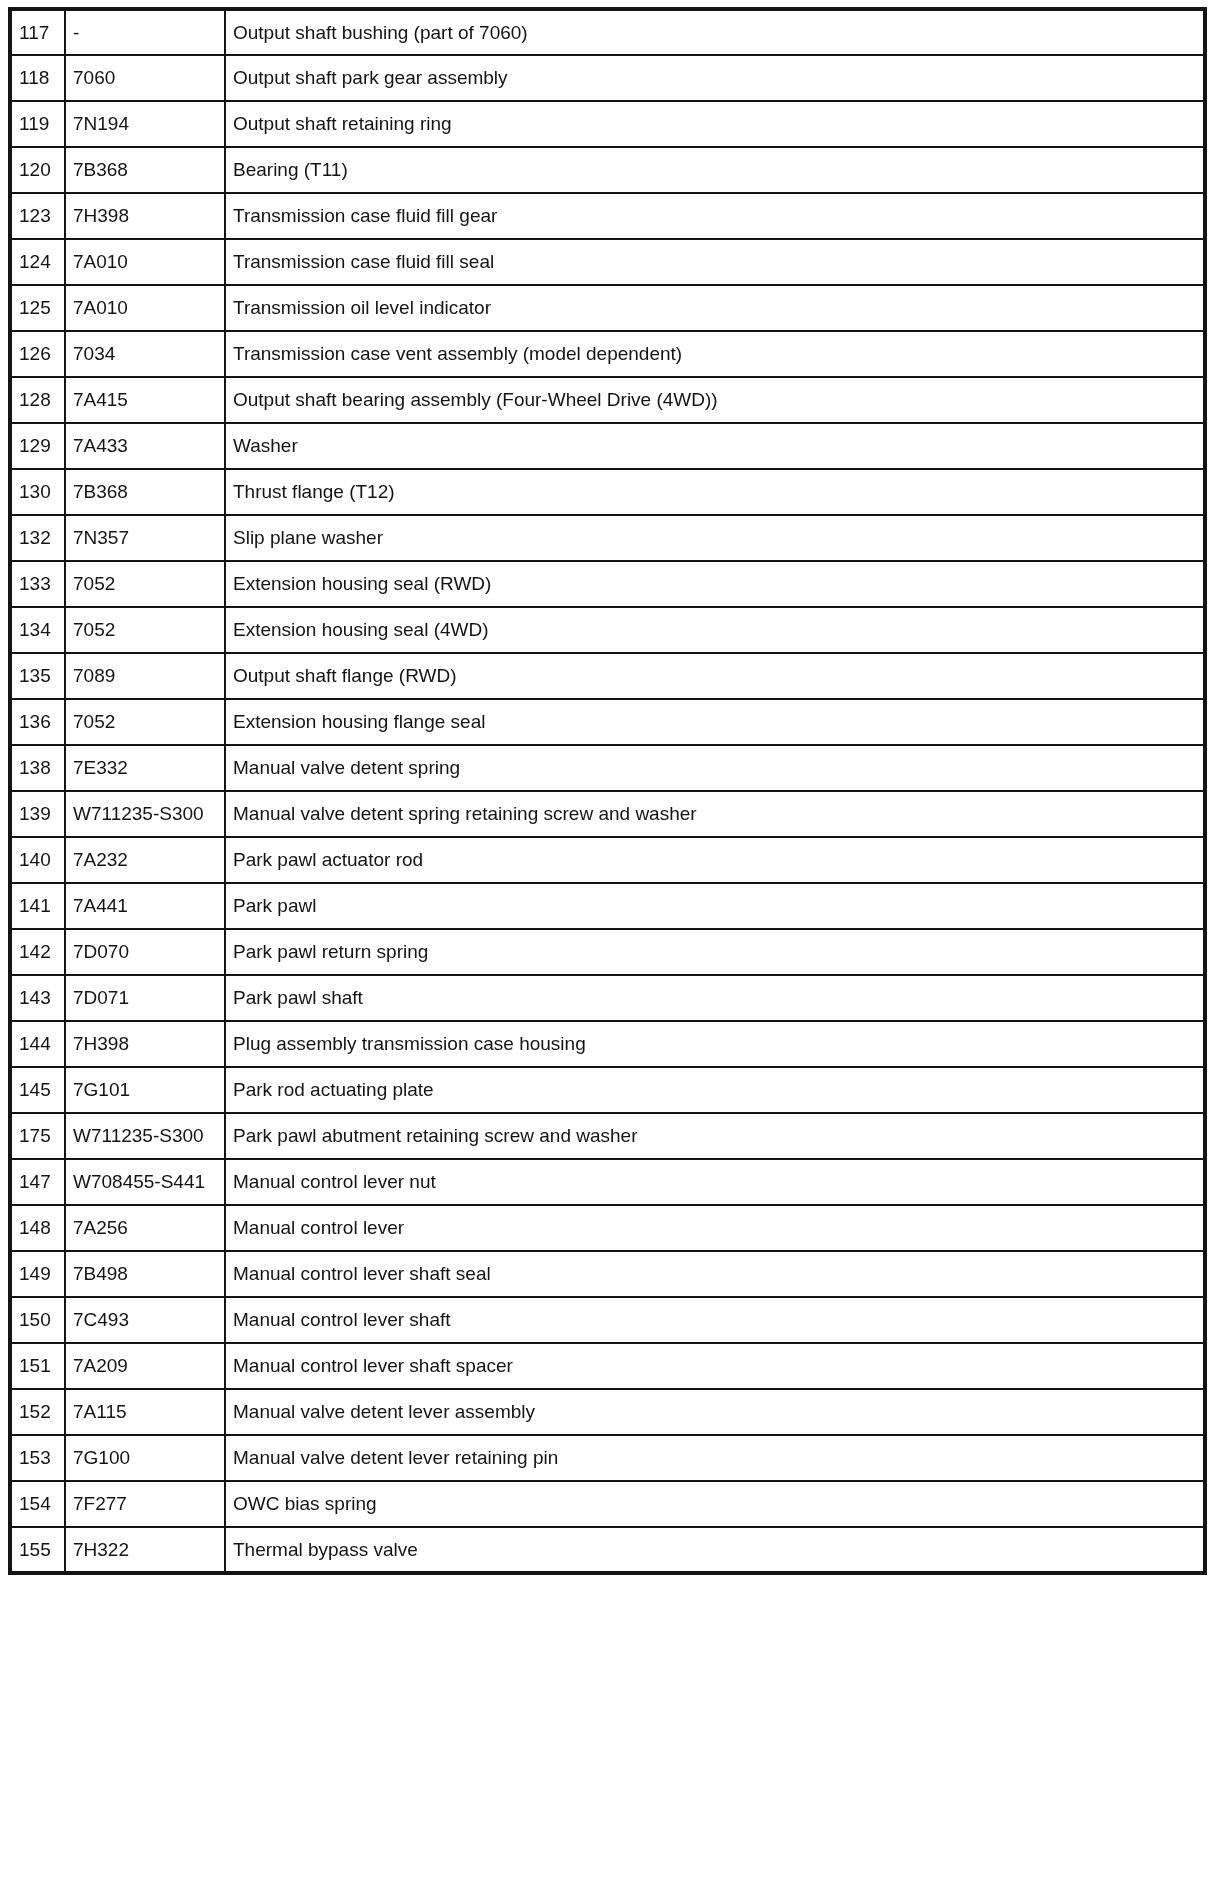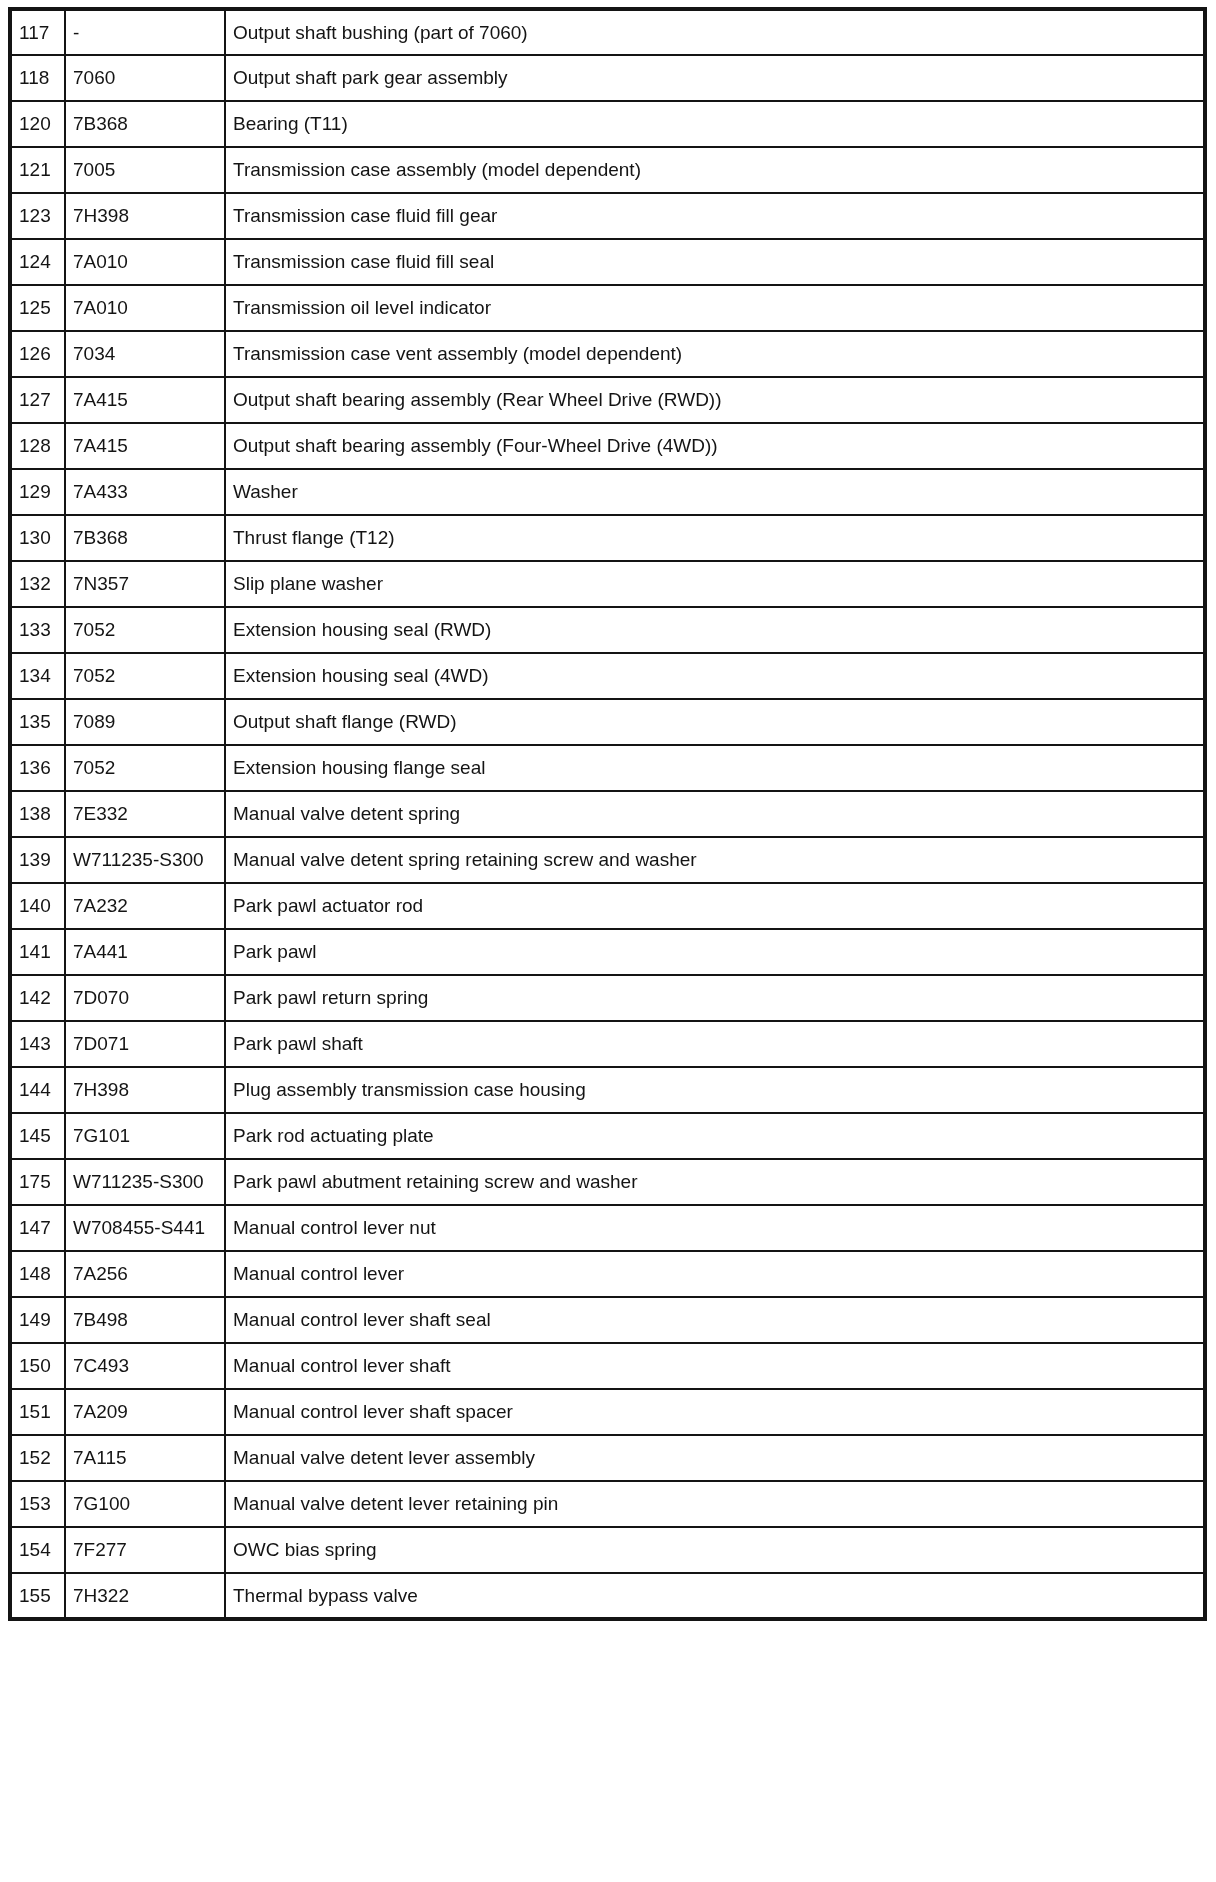--- a/index.html
+++ b/index.html
@@ -58,32 +58,32 @@
     <td class="col-part">-</td>
     <td class="col-desc">Output shaft bushing (part of 7060)</td>
   </tr>
 
   <tr>
     <td class="col-item">118</td>
     <td class="col-part">7060</td>
     <td class="col-desc">Output shaft park gear assembly</td>
   </tr>
 
+  <tr>
+    <td class="col-item">119</td>
+    <td class="col-part">7N194</td>
+    <td class="col-desc">Output shaft retaining ring</td>
+  </tr>
 
   <tr>
     <td class="col-item">120</td>
     <td class="col-part">7B368</td>
     <td class="col-desc">Bearing (T11)</td>
   </tr>
 
-  <tr>
-    <td class="col-item">121</td>
-    <td class="col-part">7005</td>
-    <td class="col-desc">Transmission case assembly (model dependent)</td>
-  </tr>
 
 
   <tr>
     <td class="col-item">123</td>
     <td class="col-part">7H398</td>
     <td class="col-desc">Transmission case fluid fill gear</td>
   </tr>
 
   <tr>
     <td class="col-item">124</td>
@@ -96,25 +96,20 @@
     <td class="col-part">7A010</td>
     <td class="col-desc">Transmission oil level indicator</td>
   </tr>
 
   <tr>
     <td class="col-item">126</td>
     <td class="col-part">7034</td>
     <td class="col-desc">Transmission case vent assembly (model dependent)</td>
   </tr>
 
-  <tr>
-    <td class="col-item">127</td>
-    <td class="col-part">7A415</td>
-    <td class="col-desc">Output shaft bearing assembly (Rear Wheel Drive (RWD))</td>
-  </tr>
 
   <tr>
     <td class="col-item">128</td>
     <td class="col-part">7A415</td>
     <td class="col-desc">Output shaft bearing assembly (Four-Wheel Drive (4WD))</td>
   </tr>
 
   <tr>
     <td class="col-item">129</td>
     <td class="col-part">7A433</td>

